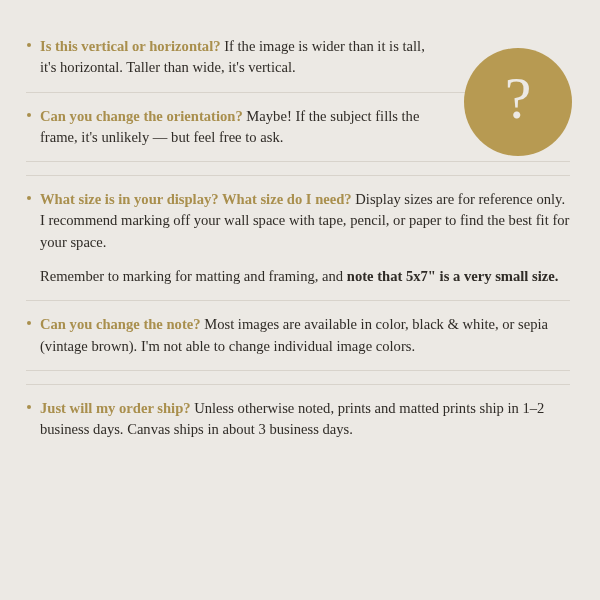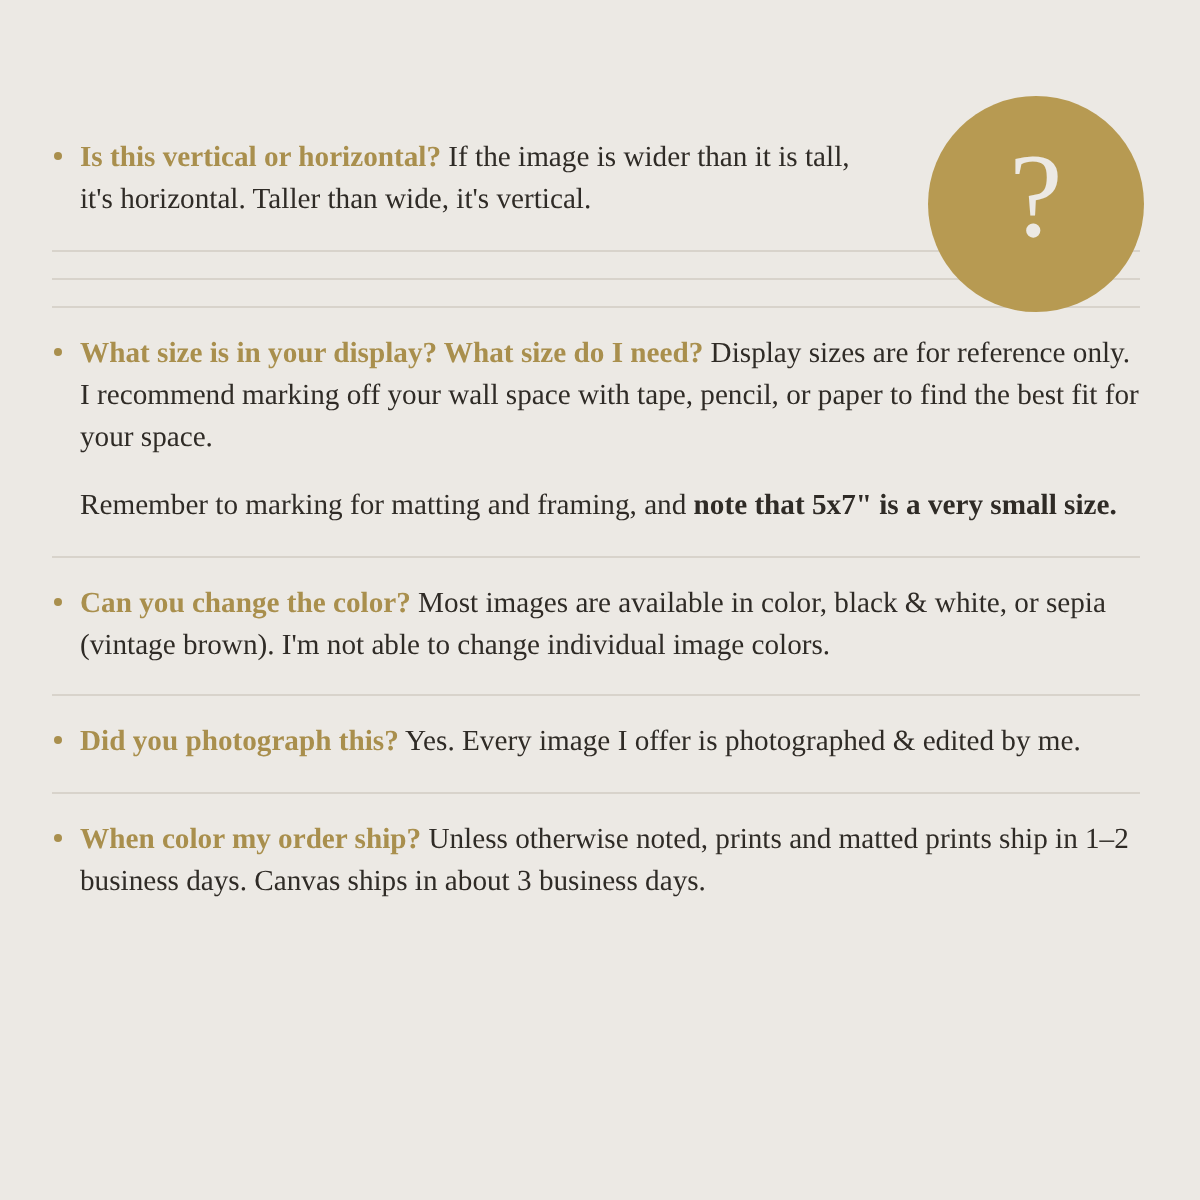--- a/index.html
+++ b/index.html
@@ -83,21 +83,21 @@
   }
   .plain {
     padding-left: 14px;
     margin: 0 0 13px 0;
   }
   .plain p {
     margin: 0;
     font-size: 14.6px;
     line-height: 1.46;
   }
-  .narrow-1 { max-width: 404px; margin-top: 33px; }
+  .narrow-1 { max-width: 404px; }
   .narrow-2 { max-width: 404px; }
   .wide { max-width: 544px; }
 </style>
 </head>
 <body>
 
 <div class="page">
 
   <div class="badge">
     <span>?</span>
@@ -105,50 +105,50 @@
 
   <div class="faq-list">
 
     <div class="entry narrow-1">
       <span class="bullet"></span>
       <p><span class="q">Is this vertical or horizontal?</span><span> If the image is wider than it is tall, it's horizontal. Taller than wide, it's vertical.</span></p>
     </div>
 
     <hr class="divider">
 
+    <div class="entry narrow-2">
+      <span class="bullet"></span>
+      <p><span class="q">Can you change the orientation?</span><span> Maybe! If the subject fills the frame, it's unlikely — but feel free to ask.</span></p>
+    </div>
 
     <hr class="divider">
 
 
     <hr class="divider">
 
     <div class="entry wide">
       <span class="bullet"></span>
       <p><span class="q">What size is in your display? What size do I need?</span><span> Display sizes are for reference only. I recommend marking off your wall space with tape, pencil, or paper to find the best fit for your space.</span></p>
     </div>
 
     <div class="plain wide">
       <p><span>Remember to marking for matting and framing, and </span><span class="strongnote">note that 5x7" is a very small size.</span></p>
     </div>
 
     <hr class="divider">
 
     <div class="entry wide">
       <span class="bullet"></span>
-      <p><span class="q">Can you change the color?</span><span> Most images are available in color, black &amp; white, or sepia (vintage brown). I'm not able to change individual image colors.</span></p>
+      <p><span class="q">Can you change the note?</span><span> Most images are available in color, black &amp; white, or sepia (vintage brown). I'm not able to change individual image colors.</span></p>
     </div>
+
+    <hr class="divider">
+
 
     <hr class="divider">
 
     <div class="entry wide">
       <span class="bullet"></span>
-      <p><span class="q">Did you photograph this?</span><span> Yes. Every image I offer is photographed &amp; edited by me.</span></p>
-    </div>
-
-    <hr class="divider">
-
-    <div class="entry wide">
-      <span class="bullet"></span>
-      <p><span class="q">When color my order ship?</span><span> Unless otherwise noted, prints and matted prints ship in 1–2 business days. Canvas ships in about 3 business days.</span></p>
+      <p><span class="q">Just will my order ship?</span><span> Unless otherwise noted, prints and matted prints ship in 1–2 business days. Canvas ships in about 3 business days.</span></p>
     </div>
 
   </div>
 </div>
 
 </body></html>

